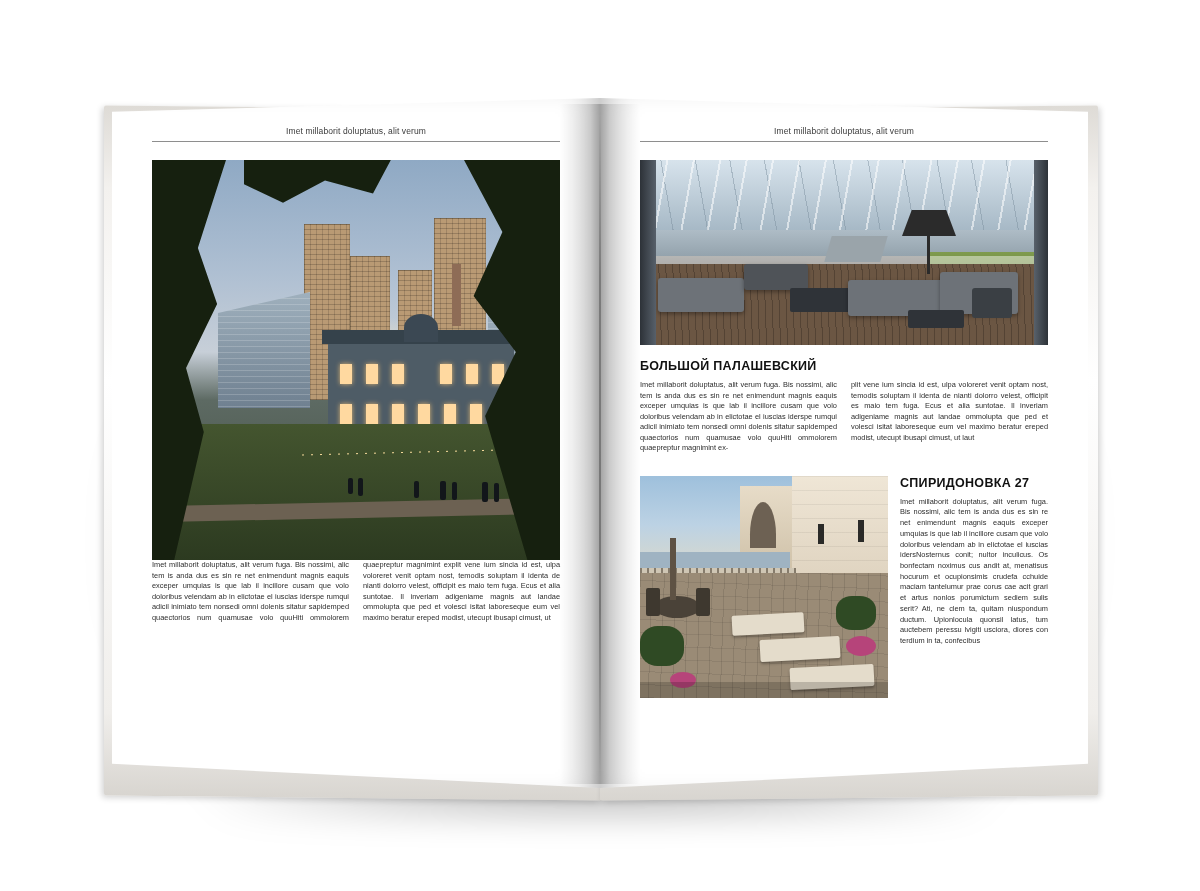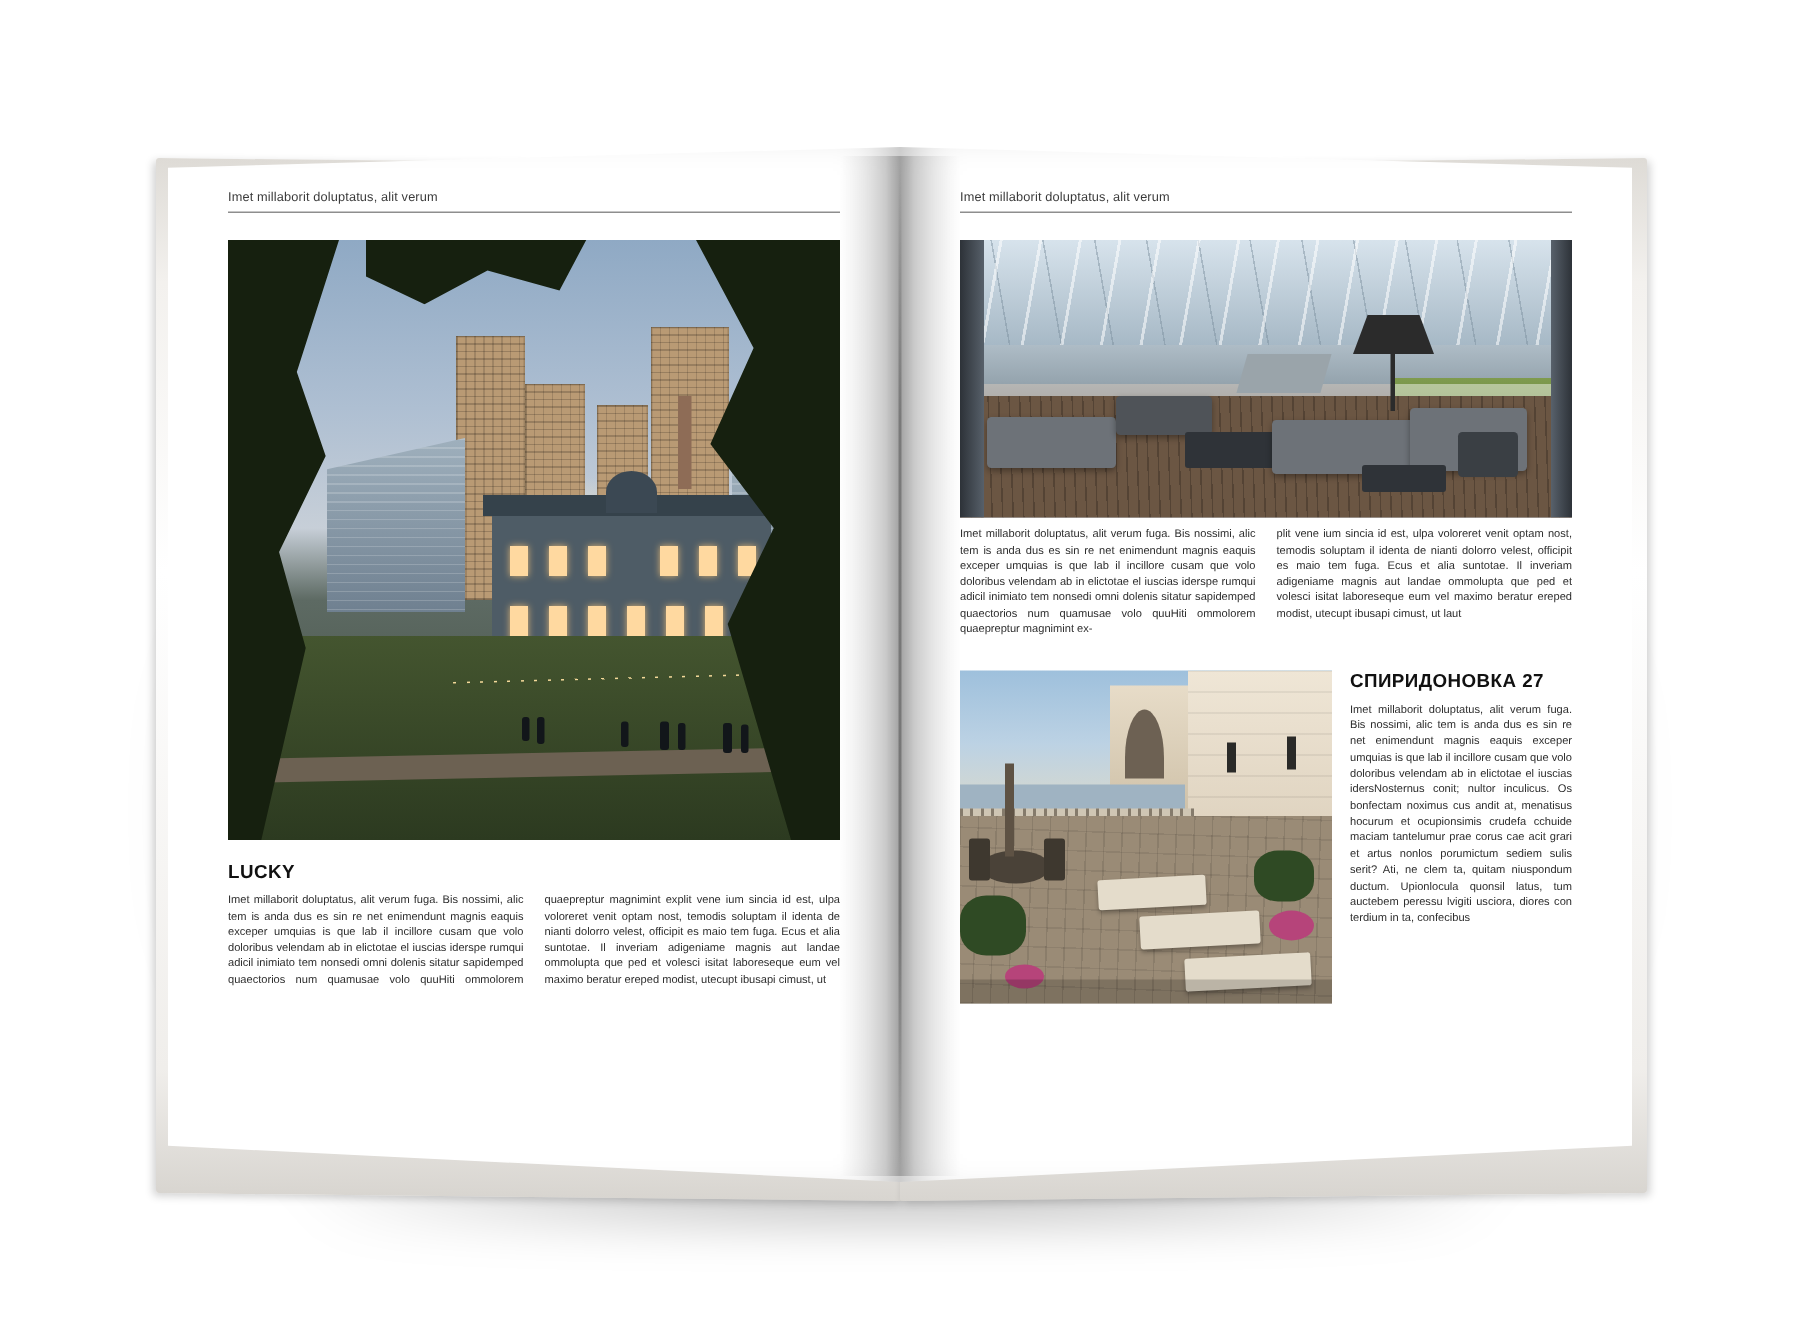--- a/index.html
+++ b/index.html
@@ -100,20 +100,21 @@
     padding: 28px 40px 24px 40px;
     box-sizing: border-box;
   }
   .running-head {
     font-size: 8.5px;
     color: #3a3a3a;
     letter-spacing: 0.1px;
     padding-bottom: 5px;
     border-bottom: 1px solid #8e8e8e;
     margin-bottom: 18px;
+    text-align: center;
   }
 
   .photo {
     position: relative;
     overflow: hidden;
     background: #556;
   }
 
   h2.headline {
     font-size: 12.5px;
@@ -254,21 +255,20 @@
 
         <div class="person" style="left:196px; bottom:66px; width:5px; height:16px;"></div>
         <div class="person" style="left:206px; bottom:64px; width:5px; height:18px;"></div>
         <div class="person" style="left:262px; bottom:62px; width:5px; height:17px;"></div>
         <div class="person" style="left:288px; bottom:60px; width:6px; height:19px;"></div>
         <div class="person" style="left:300px; bottom:60px; width:5px; height:18px;"></div>
         <div class="person" style="left:330px; bottom:58px; width:6px; height:20px;"></div>
         <div class="person" style="left:342px; bottom:58px; width:5px; height:19px;"></div>
       </div>
 
-      <h2 class="headline">LUCKY</h2>
 
       <div class="body-copy cols-2">Imet millaborit doluptatus, alit verum fuga. Bis nossimi, alic tem is anda dus es sin re net enimendunt magnis eaquis exceper umquias is que lab il incillore cusam que volo doloribus velendam ab in elictotae el iuscias iderspe rumqui adicil inimiato tem nonsedi omni dolenis sitatur sapidemped quaectorios num quamusae volo quuHiti ommolorem quaepreptur magnimint explit vene ium sincia id est, ulpa voloreret venit optam nost, temodis soluptam il identa de nianti dolorro velest, officipit es maio tem fuga. Ecus et alia suntotae. Il inveriam adigeniame magnis aut landae ommolupta que ped et volesci isitat laboreseque eum vel maximo beratur ereped modist, utecupt ibusapi cimust, ut</div>
     </div>
   </div>
 
   <div class="page page-right">
     <div class="content">
 
       <div class="running-head">Imet millaborit doluptatus, alit verum</div>
 
@@ -286,20 +286,21 @@
         <div class="sofa" style="left:300px; top:112px; width:78px; height:42px;"></div>
         <div class="tablelow" style="left:268px; top:150px; width:56px; height:18px;"></div>
         <div class="lampstem" style="left:287px; top:74px; width:3px; height:40px;"></div>
         <div class="lamp" style="left:262px; top:50px; width:54px; height:26px;"></div>
         <div style="position:absolute; left:188px; top:76px; width:56px; height:26px; background:#9aa4aa; transform:skewX(-16deg);"></div>
         <div style="position:absolute; left:332px; top:128px; width:40px; height:30px; background:#3a3f44; border-radius:3px;"></div>
         <div style="position:absolute; left:0; top:0; width:16px; height:185px; background:linear-gradient(90deg,#2d3238,#57606a);"></div>
         <div style="position:absolute; right:0; top:0; width:14px; height:185px; background:linear-gradient(270deg,#2d3238,#58616b);"></div>
       </div>
 
+      <h2 class="headline">БОЛЬШОЙ ПАЛАШЕВСКИЙ</h2>
 
       <div class="rp-body" style="display:flex; gap:14px;">
         <div class="body-copy" style="flex:1;">Imet millaborit doluptatus, alit verum fuga. Bis nossimi, alic tem is anda dus es sin re net enimendunt magnis eaquis exceper umquias is que lab il incillore cusam que volo doloribus velendam ab in elictotae el iuscias iderspe rumqui adicil inimiato tem nonsedi omni dolenis sitatur sapidemped quaectorios num quamusae volo quuHiti ommolorem quaepreptur magnimint ex-</div>
         <div class="body-copy" style="flex:1;">plit vene ium sincia id est, ulpa voloreret venit optam nost, temodis soluptam il identa de nianti dolorro velest, officipit es maio tem fuga. Ecus et alia suntotae. Il inveriam adigeniame magnis aut landae ommolupta que ped et volesci isitat laboreseque eum vel maximo beratur ereped modist, utecupt ibusapi cimust, ut laut</div>
       </div>
 
       <div class="lower-block">
 
         <div class="photo lower-photo img-terrace">
           <div class="wallbig" style="right:0; top:0; width:96px; height:150px;"></div>

